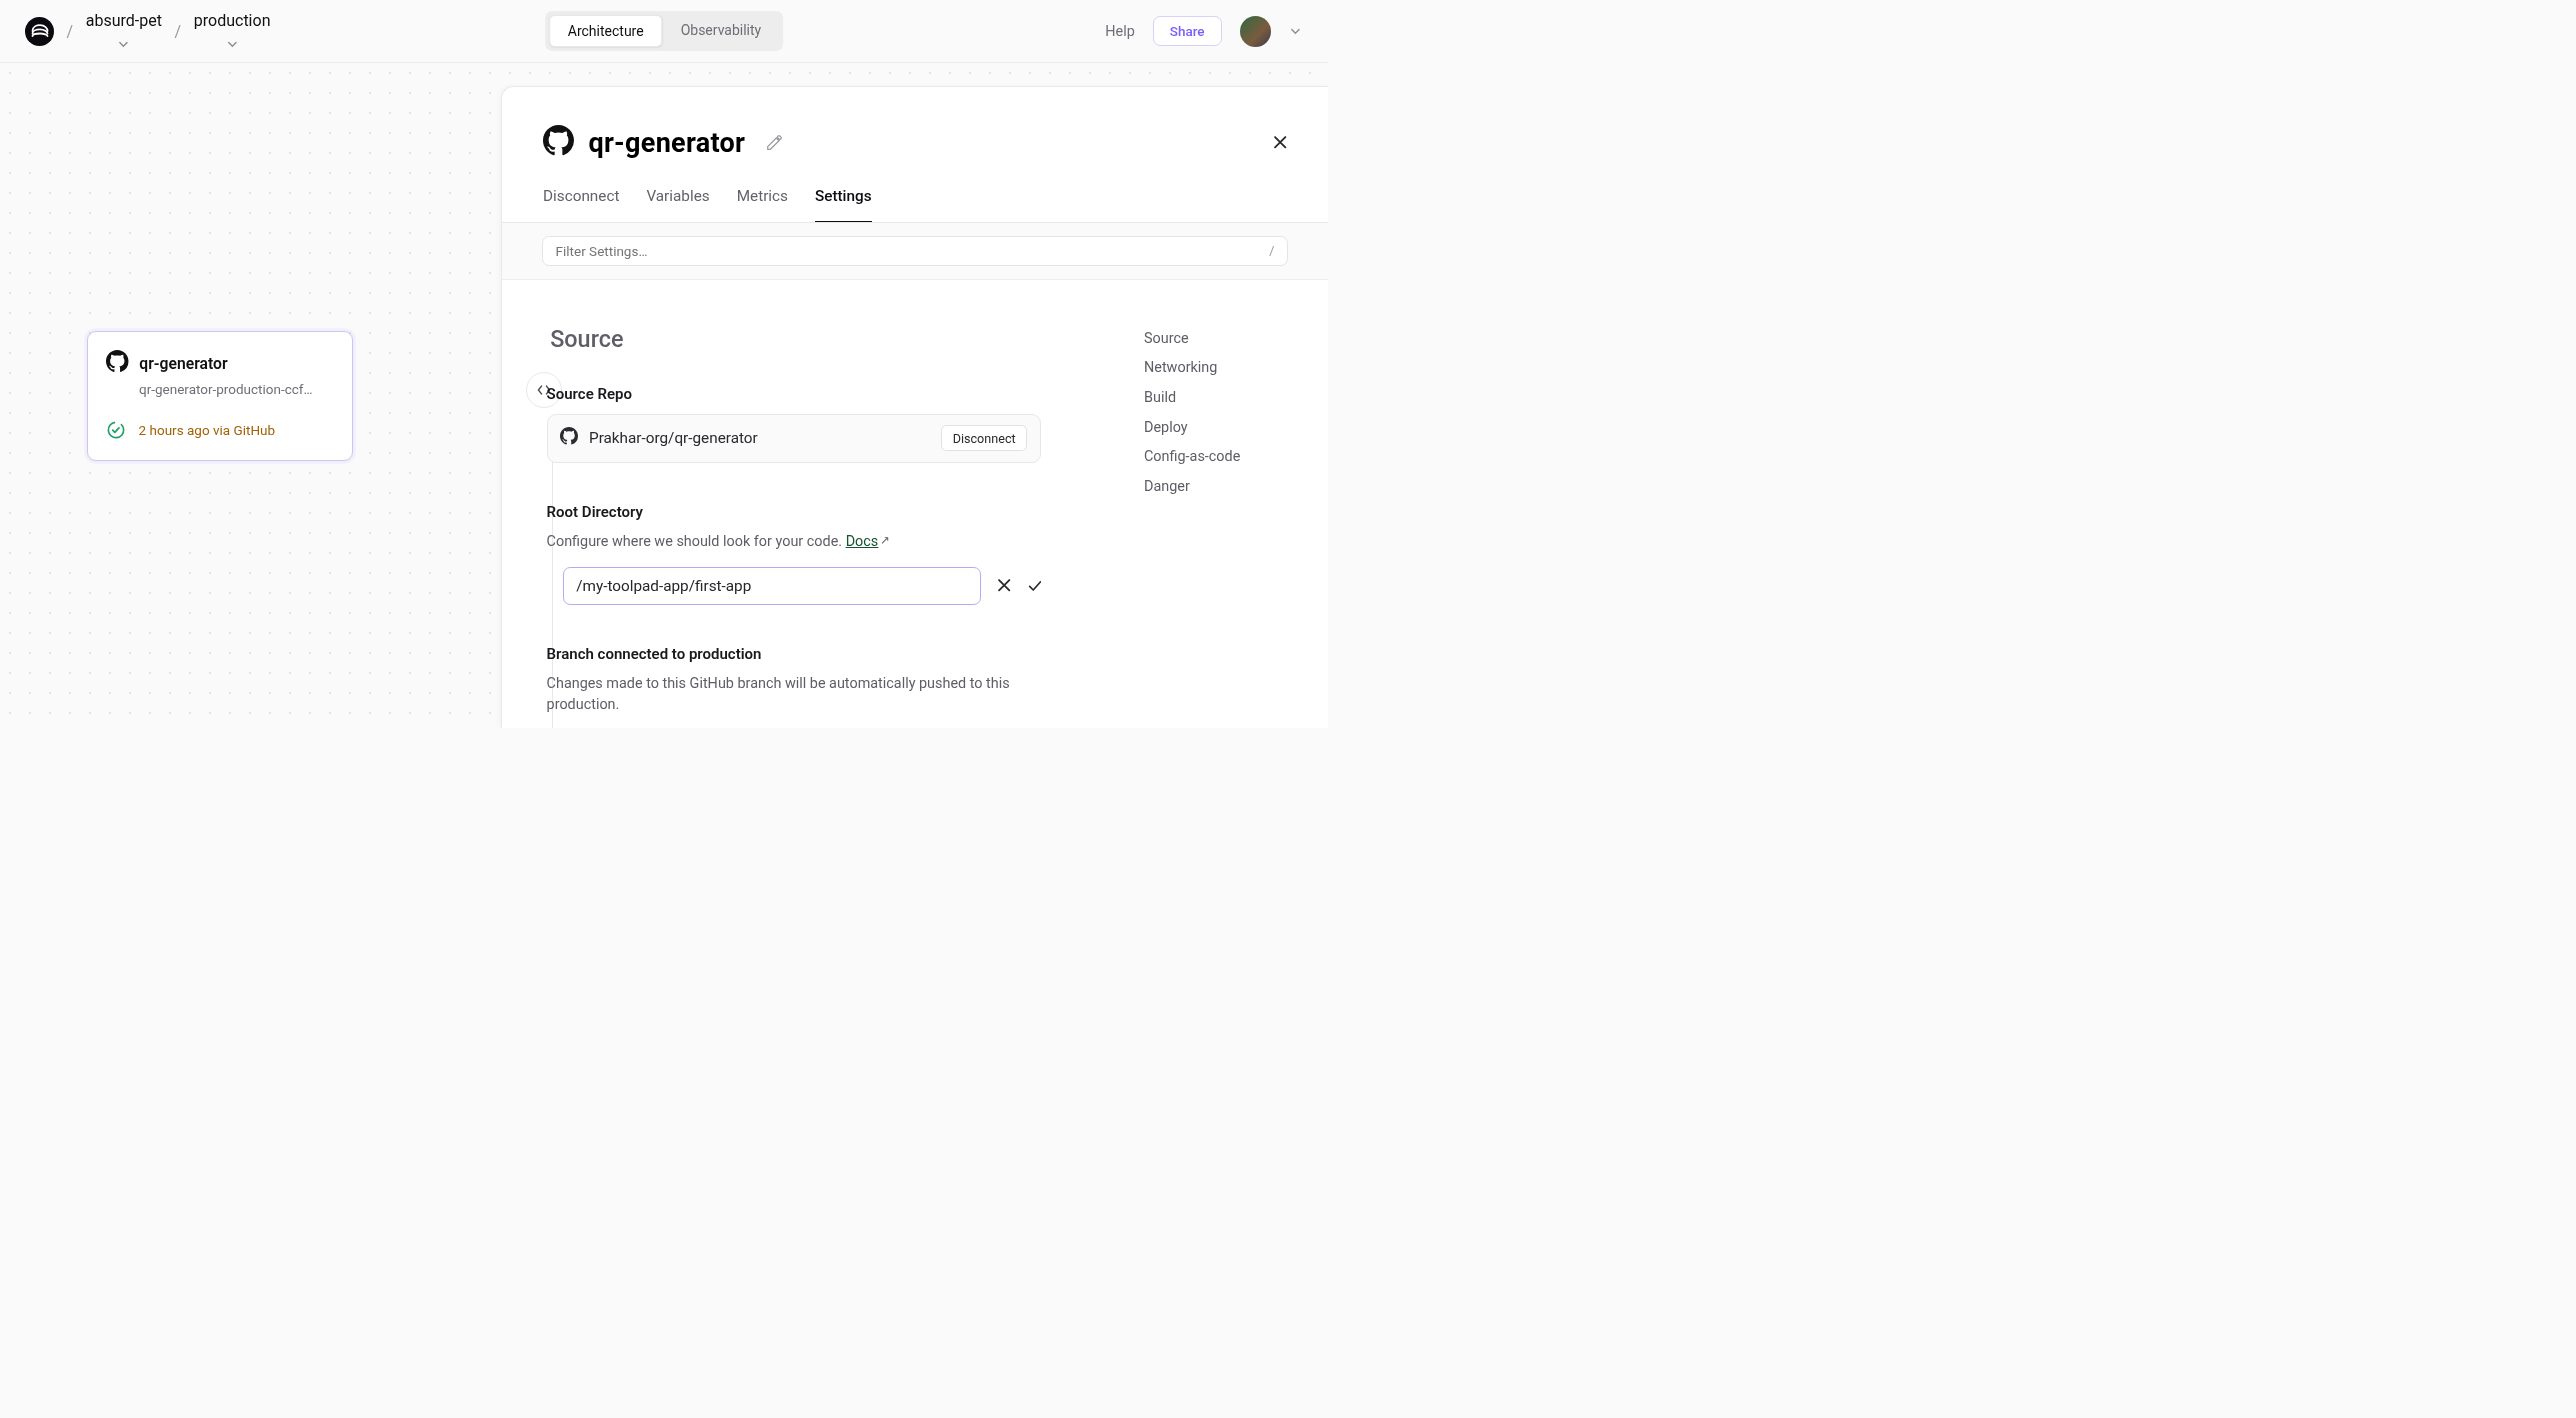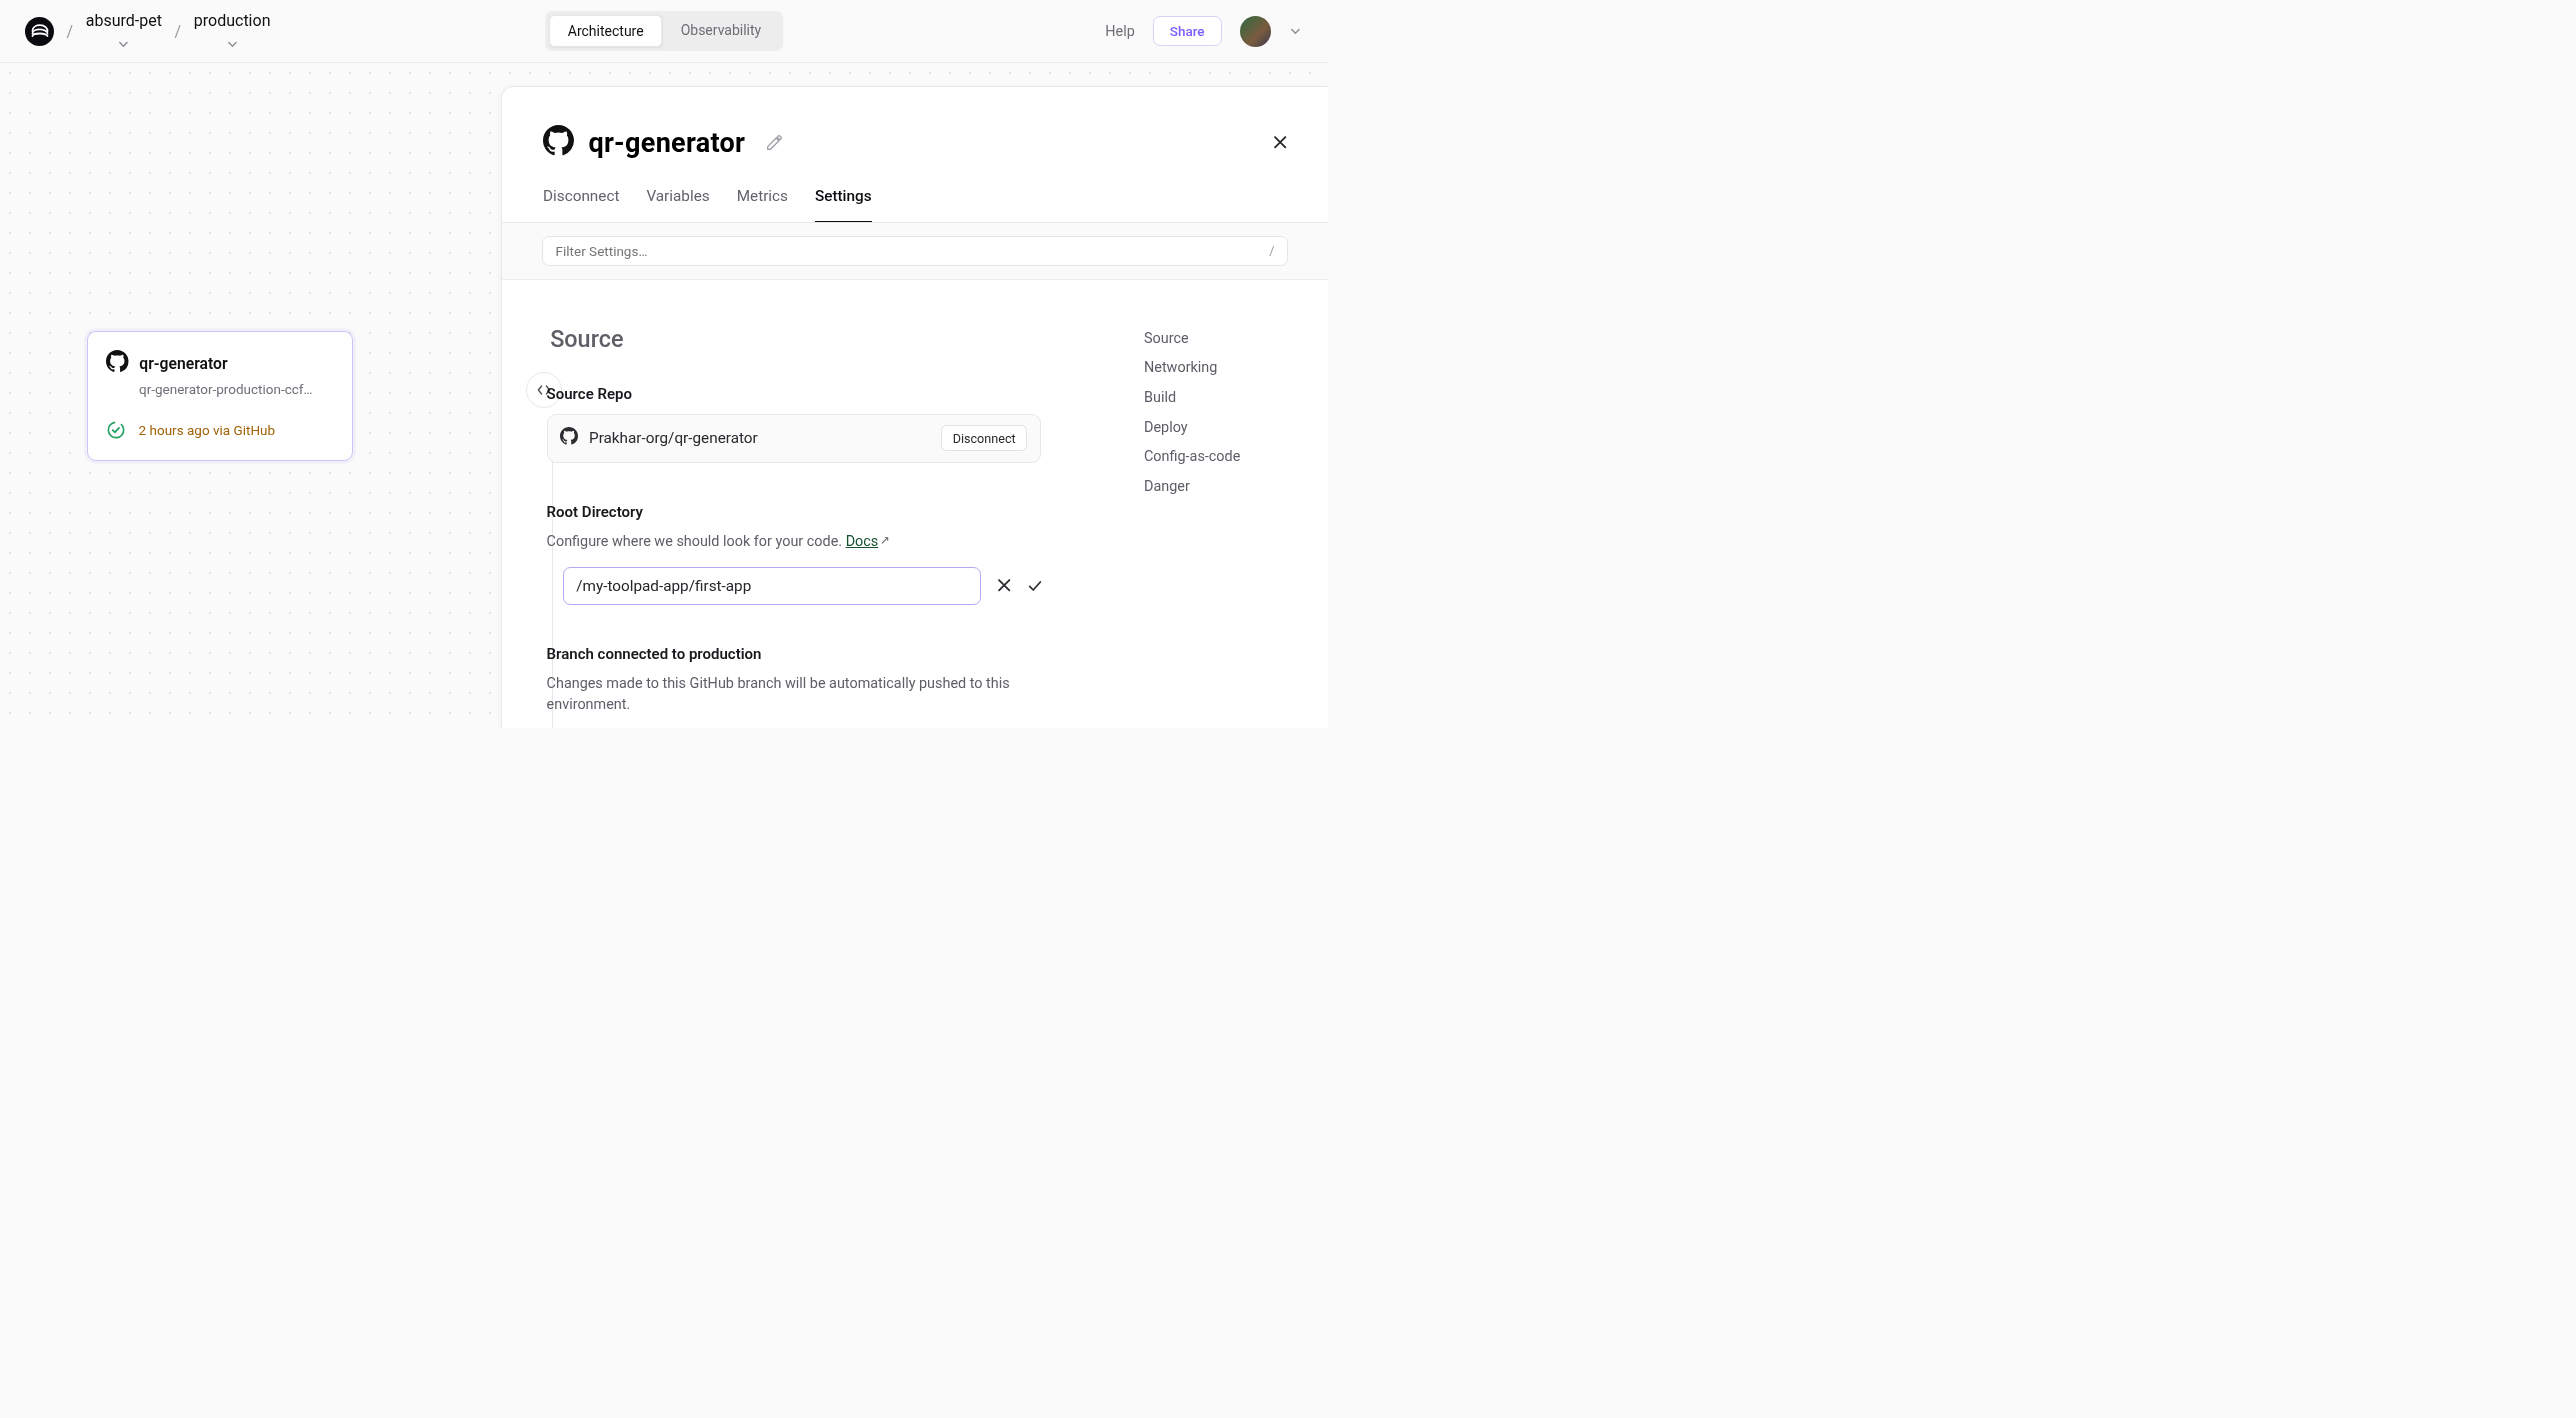--- a/index.html
+++ b/index.html
@@ -449,21 +449,21 @@
             <span class="icon-btn">
               <svg viewBox="0 0 18 18" width="16" height="16">
                   <path d="M3 9.5 l4 4 8-9" stroke="#2b2b30" stroke-width="1.9" fill="none" stroke-linecap="round" stroke-linejoin="round"></path>
                 </svg>
             </span>
           </div>
         </div>
 
         <div class="field-group" style="margin-bottom:0">
           <div class="field-label">Branch connected to production</div>
-          <div class="field-desc" style="max-width:467px">Changes made to this GitHub branch will be automatically pushed to this environment.</div>
+          <div class="field-desc" style="max-width:467px">Changes made to this GitHub branch will be automatically pushed to this production.</div>
           <div class="branch-row">
             
             
             
             
           </div>
         </div>
       </div>
     </div>
   </div>

